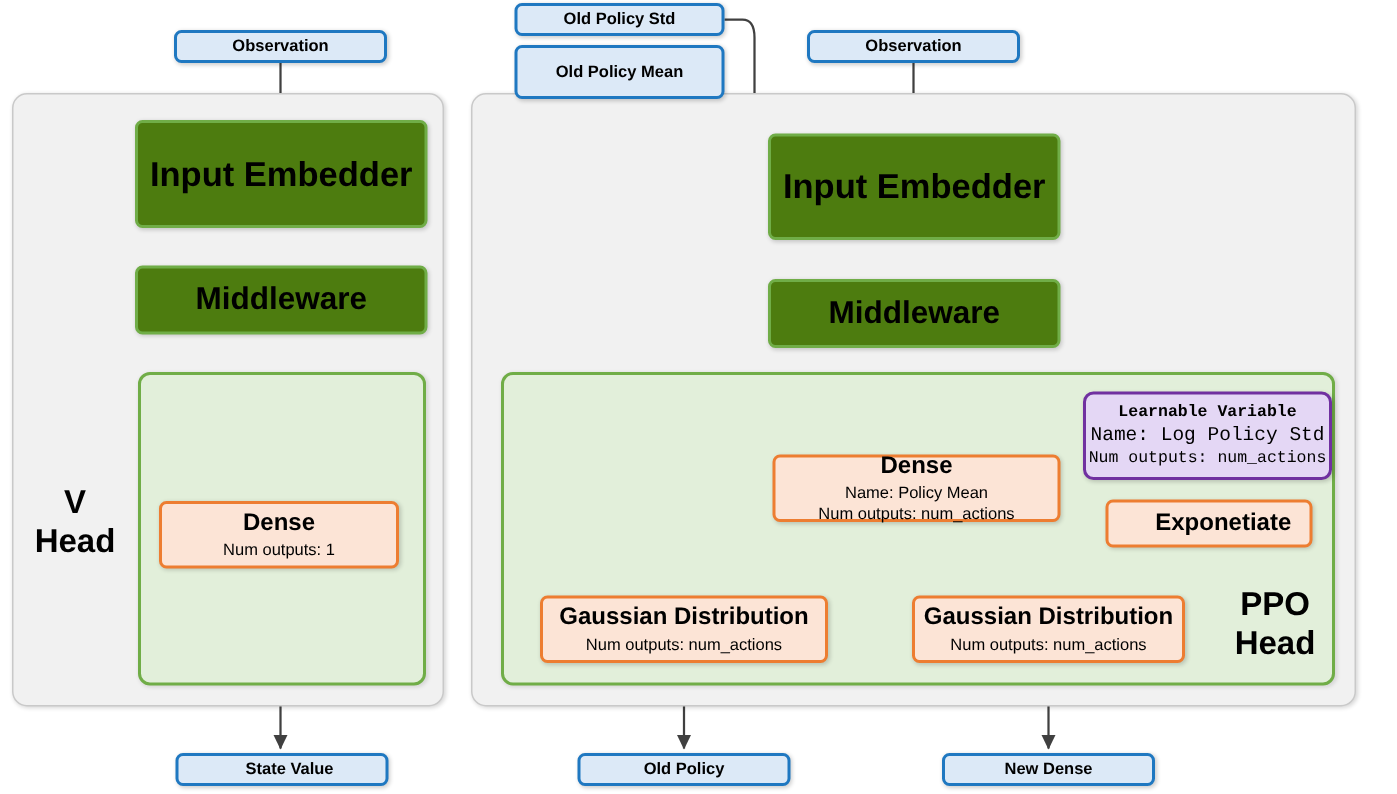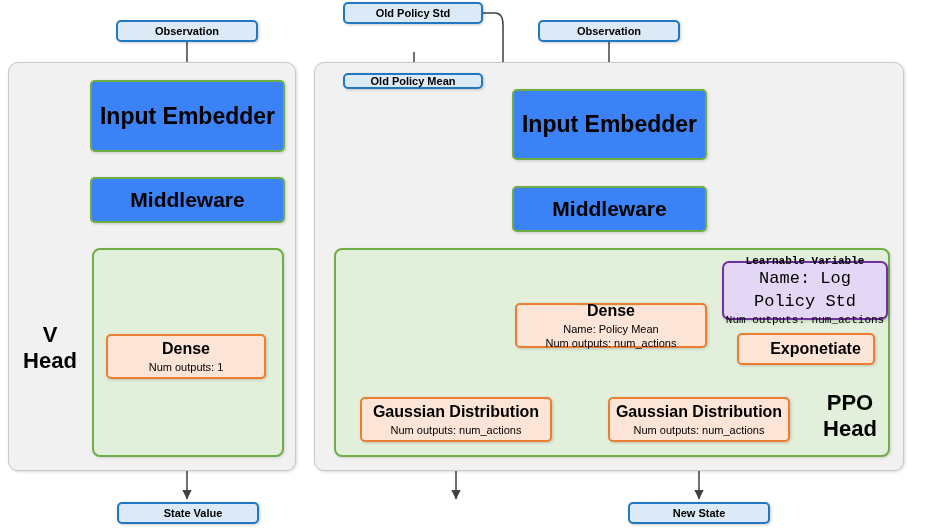--- a/index.html
+++ b/index.html
@@ -27,21 +27,21 @@
   
   .panel-green {
     background: #e2efda;
     border: 2px solid #70ad47;
     border-radius: 8px;
     box-shadow: 1px 1px 3px rgba(0,0,0,0.13);
   }
 
   
   .box-green {
-    background: #3b82f6;
+    background: #4d7c0f;
     border: 2px solid #70ad47;
     border-radius: 5px;
     display: flex; align-items: center; justify-content: center;
     font-weight: bold;
     color: #000;
     box-shadow: 1px 1px 3px rgba(0,0,0,0.18);
     text-align: center;
   }
 
   
@@ -67,21 +67,21 @@
     border-radius: 7px;
     display: flex; flex-direction: column;
     align-items: center; justify-content: center;
     color: #000;
     box-shadow: 1px 1px 3px rgba(0,0,0,0.18);
     text-align: center;
     line-height: 1.3;
     font-family: Liberation Mono, monospace;
   }
   .box-purple .t1 { font-weight: bold; font-size: 11px; }
-  .box-purple .t2 { font-size: 17px; }
+  .box-purple .t2 { font-size: 13px; }
   .box-purple .t3 { font-size: 11px; }
 
   
   .box-blue {
     background: #dce9f7;
     border: 2px solid #1f78c1;
     border-radius: 5px;
     display: flex; align-items: center; justify-content: center;
     font-weight: bold;
     font-size: 11px;
@@ -170,21 +170,21 @@
 
   <div class="node panel-gray" style="left:314px; top:62px; width:590px; height:409px;"></div>
 
   <div class="node panel-green" style="left:334px; top:248px; width:556px; height:209px;"></div>
 
   <div class="head-label" style="left:812px; top:390px; width:76px; font-size:22px;">PPO
 Head</div>
 
   <div class="node box-blue" style="left:343px; top:2px; width:140px; height:22px;">Old Policy Std</div>
 
-  <div class="node box-blue" style="left:343px; top:30px; width:140px; height:16px;margin-top:43px;">Old Policy Mean</div>
+  <div class="node box-blue" style="left:343px; top:30px; width:140px; height:36px;">Old Policy Mean</div>
 
   <div class="node box-blue" style="left:538px; top:20px; width:142px; height:22px;">Observation</div>
 
   <div class="node box-green" style="left:512px; top:89px; width:195px; height:71px; font-size:23px;">Input Embedder</div>
 
   <div class="node box-green" style="left:512px; top:186px; width:195px; height:46px; font-size:21px;">Middleware</div>
 
   <div class="node box-orange" style="left:515px; top:303px; width:192px; height:45px;">
     <span class="t1">Dense</span>
     <span class="t2">Name: Policy Mean</span>
@@ -204,16 +204,17 @@
   <div class="node box-orange" style="left:360px; top:397px; width:192px; height:45px;">
     <span class="t1">Gaussian Distribution</span>
     <span class="t2">Num outputs: num_actions</span>
   </div>
 
   <div class="node box-orange" style="left:608px; top:397px; width:182px; height:45px;">
     <span class="t1">Gaussian Distribution</span>
     <span class="t2">Num outputs: num_actions</span>
   </div>
 
-
-  <div class="node box-blue" style="left:628px; top:502px; width:142px; height:22px;">New State</div>
+  <div class="node box-blue" style="left:385px; top:502px; width:142px; height:22px;">Old Policy</div>
+
+  <div class="node box-blue" style="left:628px; top:502px; width:142px; height:22px;">New Dense</div>
 
 </div>
 
 </body></html>

